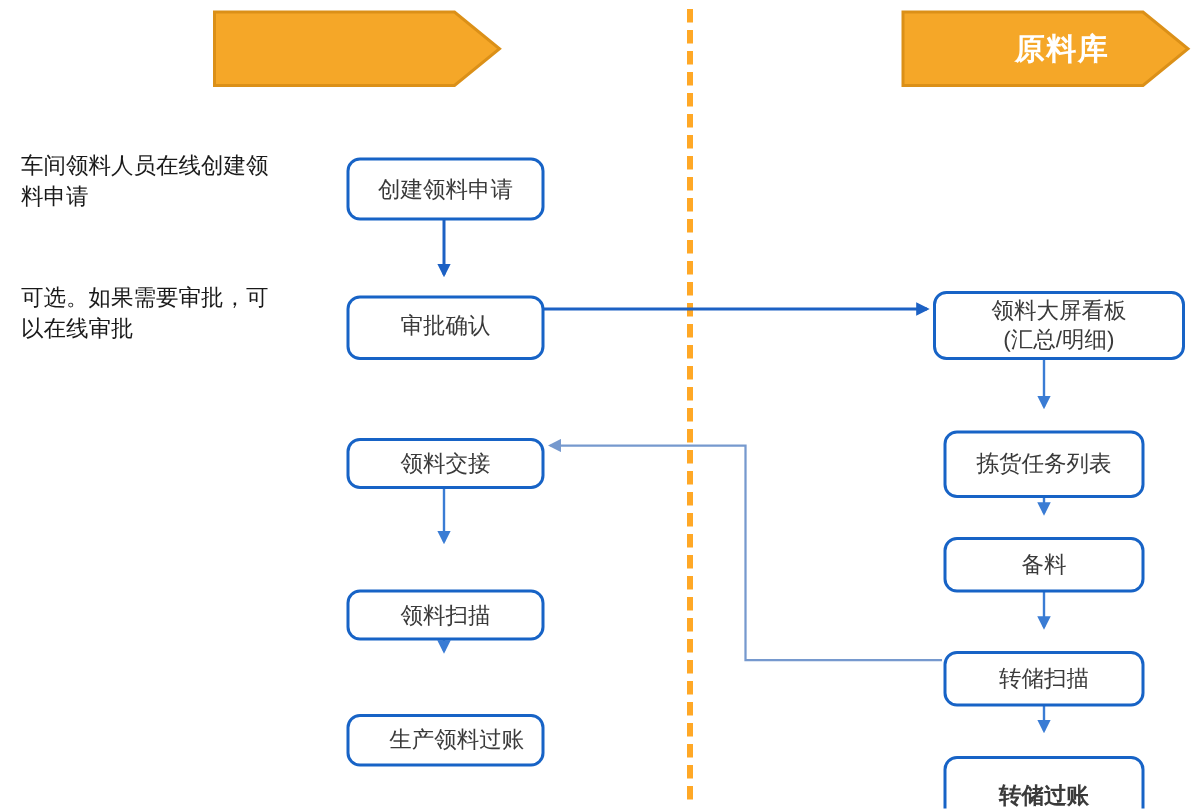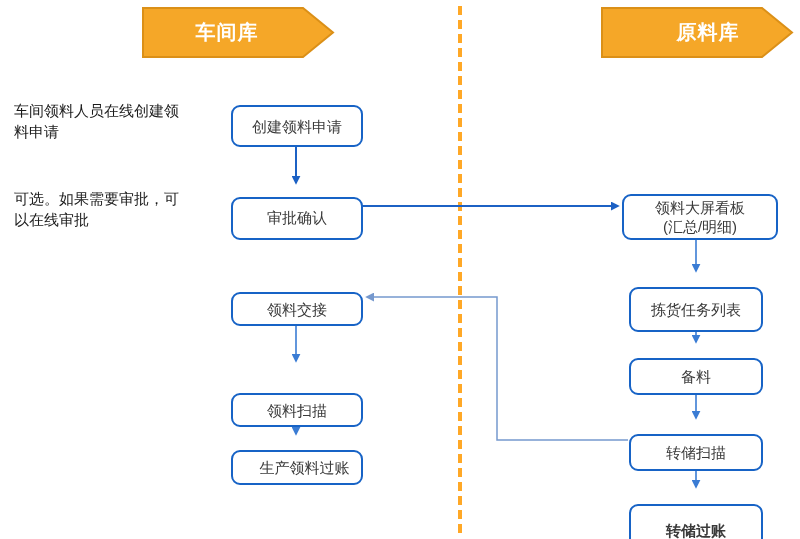--- a/index.html
+++ b/index.html
@@ -21,24 +21,24 @@
   .note.n2{top:188px;}
   .node{position:absolute;display:flex;align-items:center;justify-content:center;
     background:#fff;border:2px solid var(--node-border);border-radius:9px;
     color:var(--text);font-size:15px;text-align:center;white-space:pre-line;line-height:19px;margin-top:12px;}
   
   .nl{left:231px;width:132px;}
   .nl1{top:93px;height:42px;}
   .nl2{top:185px;height:43px;font-family:Liberation Serif, serif;}
   .nl3{top:280px;height:34px;}
   .nl4{top:381px;height:34px;}
-  .nl5{top:438px;height:35px;padding-left:15px;}
+  .nl5{top:464px;height:35px;padding-left:15px;}
   
   .nr{left:629px;width:134px;}
-  .nr1{left:622px;width:156px;top:182px;height:46px;}
+  .nr1{left:622px;width:168px;top:182px;height:46px;}
   .nr2{top:275px;height:45px;}
   .nr3{top:346px;height:37px;}
   .nr4{top:422px;height:37px;}
   .nr5{top:492px;height:52px;font-weight:bold;}
 </style>
 </head>
 <body>
 
 <div class="canvas">
 
@@ -64,21 +64,20 @@
     <path d="M362,206 L618,206" fill="none" style="stroke:var(--arrow-dark)" stroke-width="2" marker-end="url(#ah-dark)"></path>
     <path d="M296,314 L296,361" fill="none" style="stroke:var(--arrow-medium)" stroke-width="1.6" marker-end="url(#ah-med)"></path>
     <path d="M296,399 L296,434" fill="none" style="stroke:var(--arrow-medium)" stroke-width="1.6" marker-end="url(#ah-med)"></path>
     <path d="M696,228 L696,271" fill="none" style="stroke:var(--arrow-medium)" stroke-width="1.6" marker-end="url(#ah-med)"></path>
     <path d="M696,320 L696,342" fill="none" style="stroke:var(--arrow-medium)" stroke-width="1.6" marker-end="url(#ah-med)"></path>
     <path d="M696,383 L696,418" fill="none" style="stroke:var(--arrow-medium)" stroke-width="1.6" marker-end="url(#ah-med)"></path>
     <path d="M696,459 L696,487" fill="none" style="stroke:var(--arrow-medium)" stroke-width="1.6" marker-end="url(#ah-med)"></path>
     <path d="M628,440 L497,440 L497,297 L367,297" fill="none" style="stroke:var(--arrow-light)" stroke-width="1.5" marker-end="url(#ah-light)"></path>
   </svg>
 
-  <div class="banner-label left">车间库</div>
   <div class="banner-label right">原料库</div>
 
   <div class="note n1">车间领料人员在线创建领
 料申请</div>
   <div class="note n2">可选。如果需要审批，可
 以在线审批</div>
 
   <div class="node nl nl1">创建领料申请</div>
   <div class="node nl nl2">审批确认</div>
   <div class="node nl nl3">领料交接</div>

